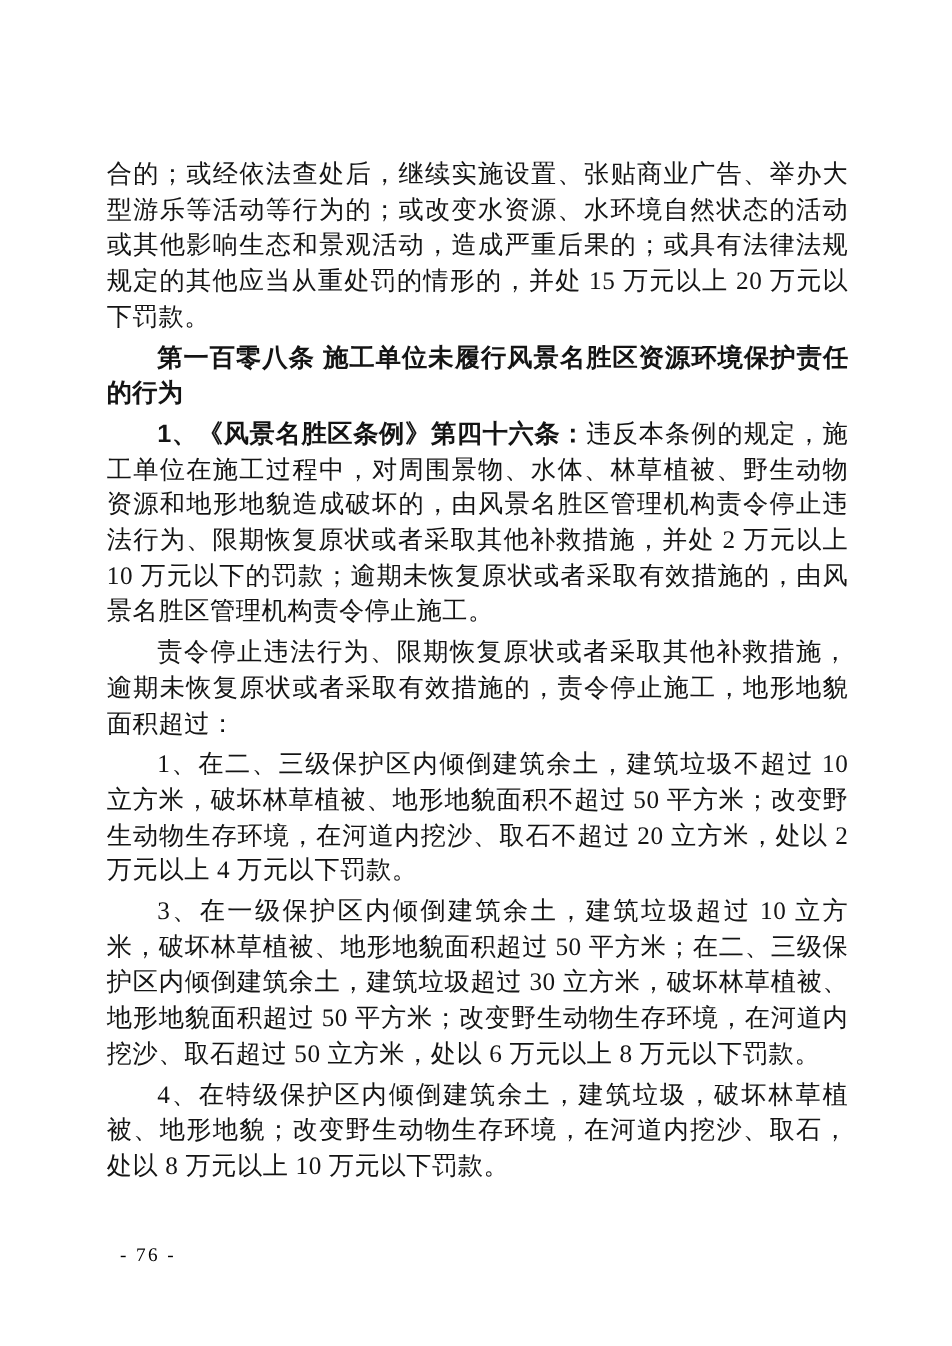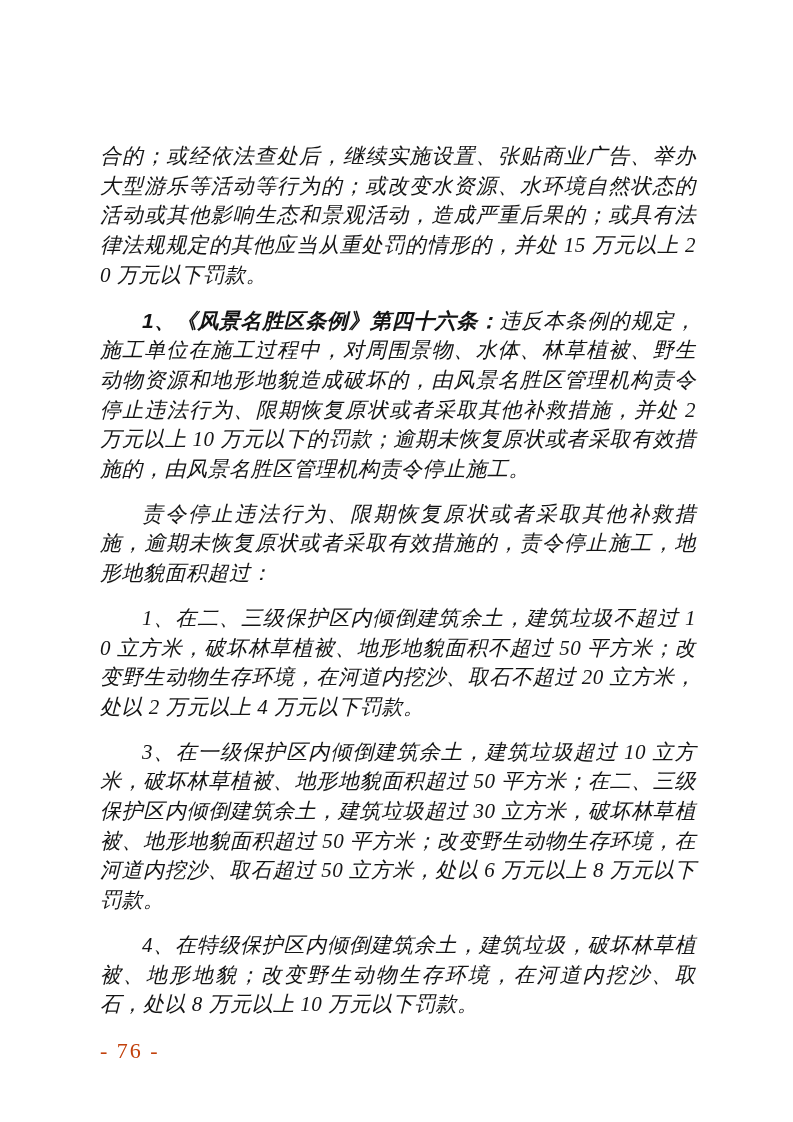--- a/index.html
+++ b/index.html
@@ -24,24 +24,23 @@
     top: 127px;
     left: 85px;
     width: 626px;
     font-size: 21px;
     line-height: 29.7px;
     text-align: justify;
     text-justify: inter-character;
     letter-spacing: 0.5px;
   }
   .para {
-    margin: 15px;
+    margin: 4px;
     text-indent: 2em;
     word-break: break-all;
-    font-style: italic;
   }
   .para.continued {
     text-indent: 0;
   }
   .para.heading {
     font-weight: bold;
     font-family: "Liberation Sans", "DejaVu Sans", sans-serif;
     letter-spacing: 0.2px;
   }
   .para.subheading {
@@ -51,35 +50,36 @@
   }
   .clause-lead {
     font-weight: bold;
     font-family: "Liberation Sans", "DejaVu Sans", sans-serif;
     letter-spacing: 0.2px;
   }
   .page-footer {
     position: absolute;
     top: 1038px;
     left: 100px;
-    font-size: 22px;
+    font-size: 16px;
     letter-spacing: 2px;
-    color: #c2410c;
+    color: #000000;
     font-family: "Liberation Serif", "DejaVu Serif", serif;
   }
 </style>
 </head>
 <body>
 
 <div class="page">
 
   <div class="text-block">
 
     <p class="para continued">合的；或经依法查处后，继续实施设置、张贴商业广告、举办大型游乐等活动等行为的；或改变水资源、水环境自然状态的活动或其他影响生态和景观活动，造成严重后果的；或具有法律法规规定的其他应当从重处罚的情形的，并处 15 万元以上 20 万元以下罚款。</p>
 
+    <p class="para heading">第一百零八条  施工单位未履行风景名胜区资源环境保护责任的行为</p>
 
 
     <p class="para"><span class="clause-lead">1、《风景名胜区条例》第四十六条：</span><span>违反本条例的规定，施工单位在施工过程中，对周围景物、水体、林草植被、野生动物资源和地形地貌造成破坏的，由风景名胜区管理机构责令停止违法行为、限期恢复原状或者采取其他补救措施，并处 2 万元以上 10 万元以下的罚款；逾期未恢复原状或者采取有效措施的，由风景名胜区管理机构责令停止施工。</span></p>
 
 
     <p class="para">责令停止违法行为、限期恢复原状或者采取其他补救措施，逾期未恢复原状或者采取有效措施的，责令停止施工，地形地貌面积超过：</p>
 
     <p class="para">1、在二、三级保护区内倾倒建筑余土，建筑垃圾不超过 10 立方米，破坏林草植被、地形地貌面积不超过 50 平方米；改变野生动物生存环境，在河道内挖沙、取石不超过 20 立方米，处以 2 万元以上 4 万元以下罚款。</p>
 
 

